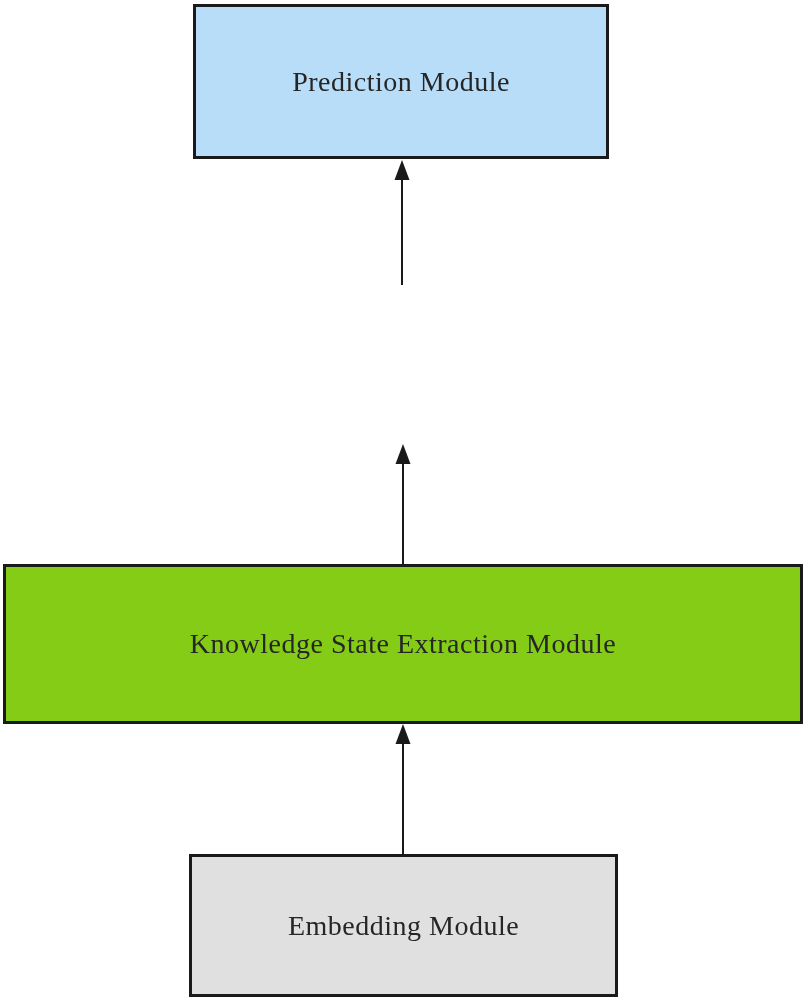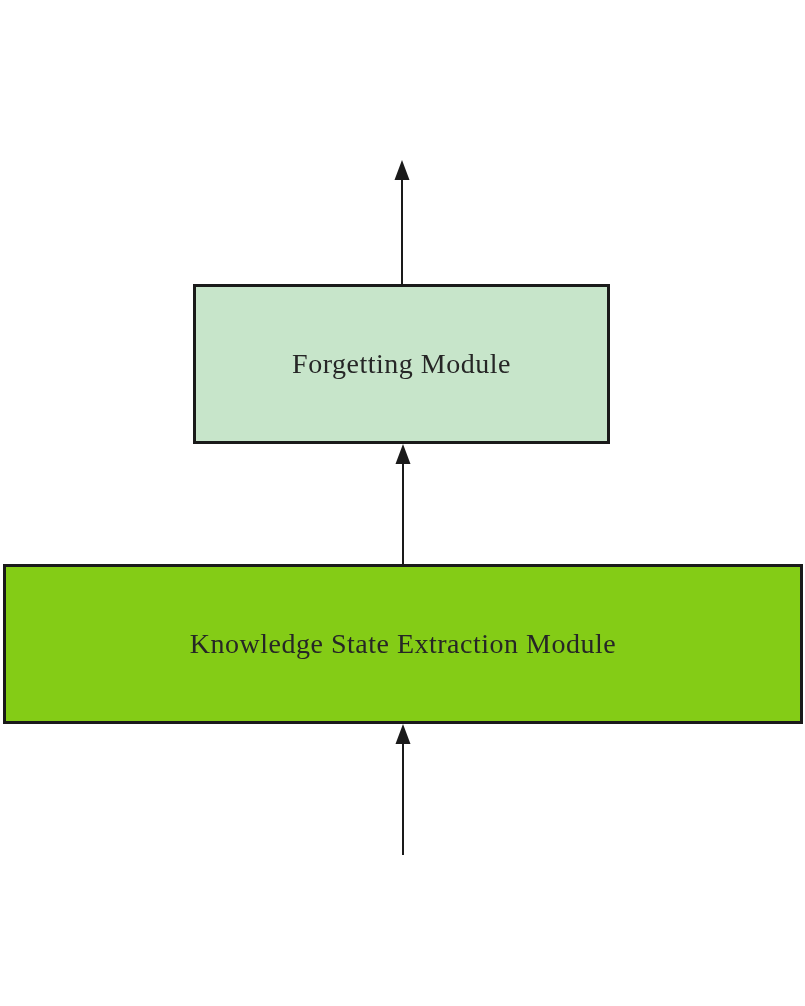--- a/index.html
+++ b/index.html
@@ -49,29 +49,32 @@
     width: 805px;
     height: 1006px;
     pointer-events: none;
   }
 </style>
 </head>
 <body>
 
 <div class="canvas">
 
+  <div class="node node-prediction" style="background-color: rgb(184, 221, 248);">
+    <span>Prediction Module</span>
+  </div>
 
-  <div class="node node-forgetting" style="background-color: rgb(199, 229, 202);">
-    <span>Forgetting Module</span>
-  </div>
 
   <div class="node node-knowledge" style="background-color: #84cc16;">
     <span>Knowledge State Extraction Module</span>
   </div>
 
+  <div class="node node-embedding" style="background-color: rgb(224, 224, 224);">
+    <span>Embedding Module</span>
+  </div>
 
   <svg class="edge-layer" width="805" height="1006" viewBox="0 0 805 1006" xmlns="http://www.w3.org/2000/svg">
 
     <g>
       <line x1="402" y1="285" x2="402" y2="177" stroke="#1a1a1a" stroke-width="2"></line>
       <polygon points="402,160 394.5,180 409.5,180" fill="#1a1a1a"></polygon>
     </g>
 
     <g>
       <line x1="403" y1="565" x2="403" y2="461" stroke="#1a1a1a" stroke-width="2"></line>

